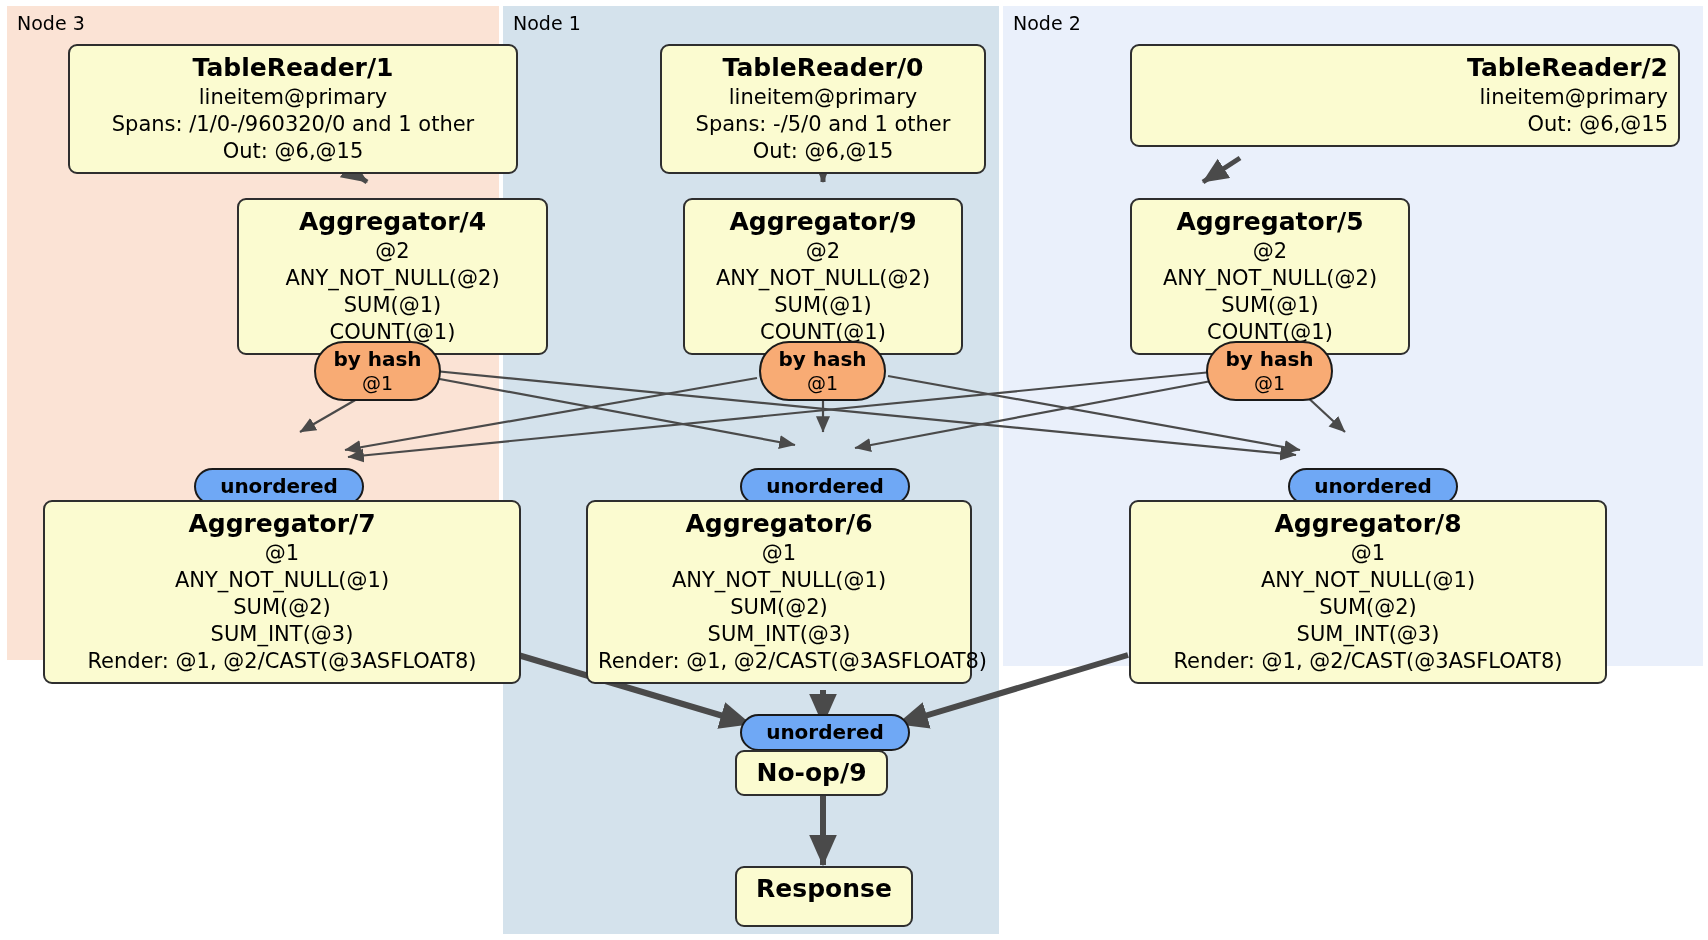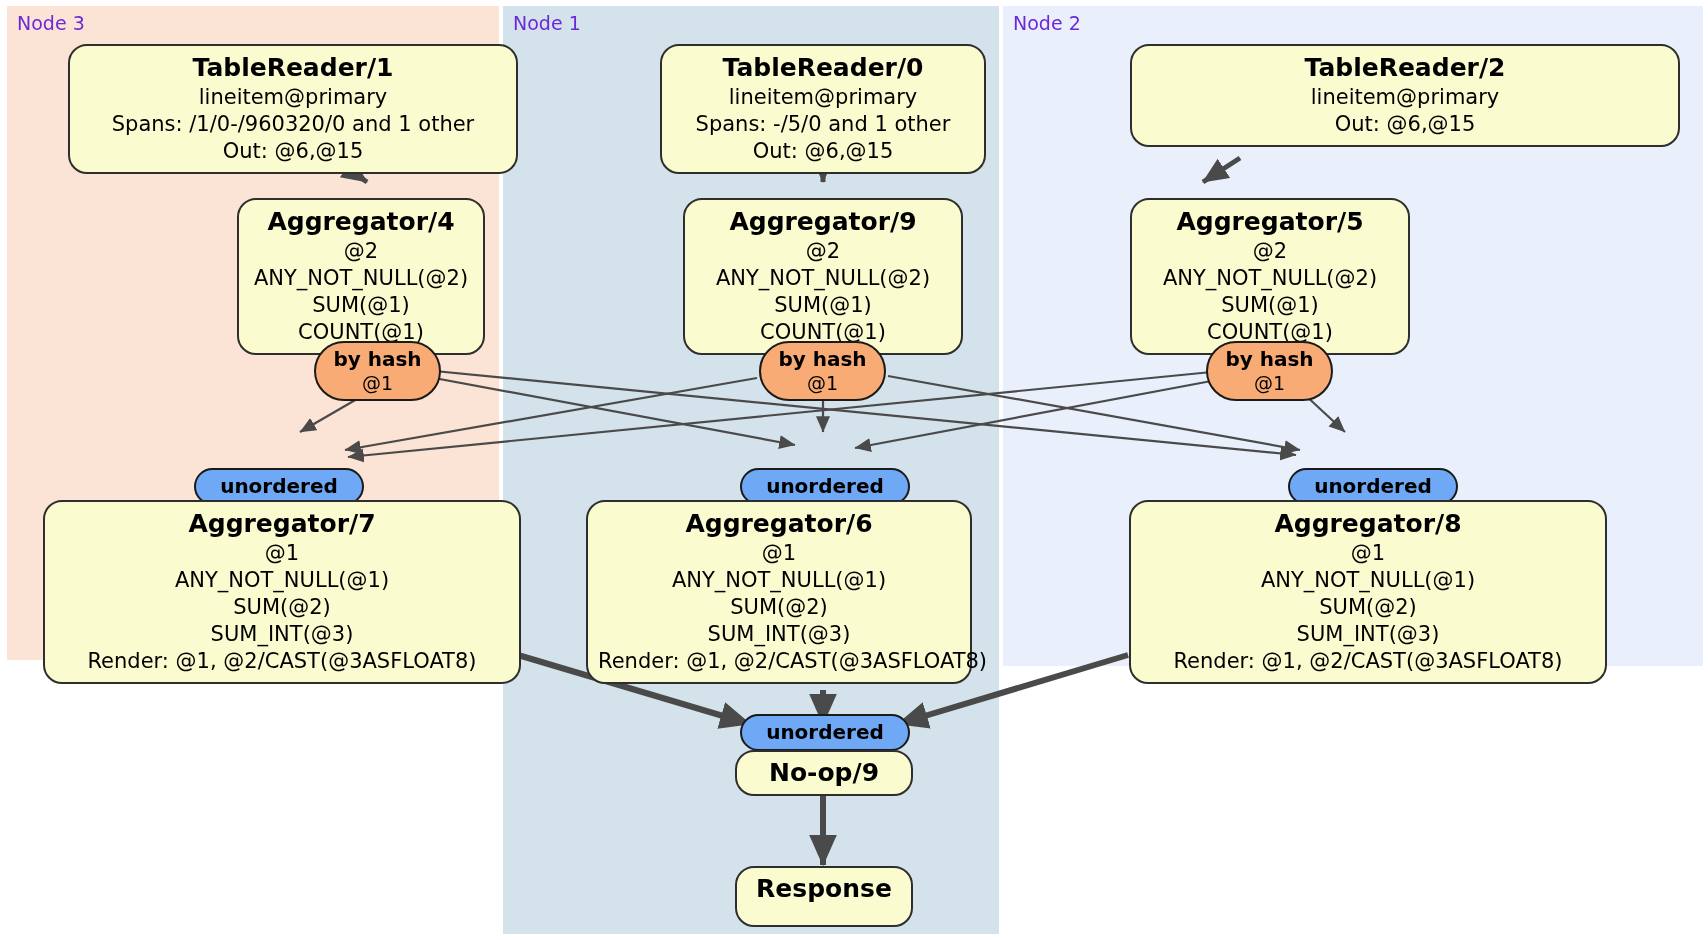--- a/index.html
+++ b/index.html
@@ -7,30 +7,30 @@
     width:1708px;height:940px;overflow:hidden;
     font-family:"DejaVu Sans","Liberation Sans",sans-serif;
     color:#000;
   }
   #stage{position:relative;width:1708px;height:940px;}
 
   
   .panel{position:absolute;box-sizing:border-box;}
   .panel-label{
     position:absolute;top:6px;left:10px;
-    font-size:19px;line-height:22px;color:#6d28d9;white-space:nowrap;
+    font-size:19px;line-height:22px;color:#000000;white-space:nowrap;
   }
 
   
   #edges{position:absolute;left:0;top:0;width:1708px;height:940px;}
 
   
   .proc{
     position:absolute;box-sizing:border-box;
-    background:#fbfbd0;border:2.5px solid #2e2e2e;border-radius:19px;
+    background:#fbfbd0;border:2.5px solid #2e2e2e;border-radius:9px;
     text-align:center;padding:5px 10px 7px 10px;
     font-size:21px;line-height:27px;
   }
   .proc .ttl{font-weight:bold;font-size:25px;line-height:33px;display:block;}
   .proc .ln{display:block;white-space:nowrap;}
 
   .pill{
     position:absolute;box-sizing:border-box;
     border:2.5px solid #1a1a1a;border-radius:40px;
     text-align:center;font-weight:bold;font-size:20px;line-height:25px;
@@ -100,27 +100,27 @@
     <span class="ln">Out: @6,@15</span>
   </div>
 
   <div class="proc" style="left:660px;top:44px;width:326px;">
     <span class="ttl">TableReader/0</span>
     <span class="ln">lineitem@primary</span>
     <span class="ln">Spans: -/5/0 and 1 other</span>
     <span class="ln">Out: @6,@15</span>
   </div>
 
-  <div class="proc" style="left:1130px;top:44px;width:550px;">
+  <div class="proc" style="left:1130px;top:44px;width:550px;text-align:right;">
     <span class="ttl">TableReader/2</span>
     <span class="ln">lineitem@primary</span>
     <span class="ln">Out: @6,@15</span>
   </div>
 
-  <div class="proc" style="left:237px;top:198px;width:248px;">
+  <div class="proc" style="left:237px;top:198px;width:311px;">
     <span class="ttl">Aggregator/4</span>
     <span class="ln">@2</span>
     <span class="ln">ANY_NOT_NULL(@2)</span>
     <span class="ln">SUM(@1)</span>
     <span class="ln">COUNT(@1)</span>
   </div>
 
   <div class="proc" style="left:683px;top:198px;width:280px;">
     <span class="ttl">Aggregator/9</span>
     <span class="ln">@2</span>
@@ -188,21 +188,21 @@
     <span class="ln">ANY_NOT_NULL(@1)</span>
     <span class="ln">SUM(@2)</span>
     <span class="ln">SUM_INT(@3)</span>
     <span class="ln">Render: @1, @2/CAST(@3ASFLOAT8)</span>
   </div>
 
   <div class="pill unord" style="left:740px;top:714px;width:170px;height:37px;">
     <span>unordered</span>
   </div>
 
-  <div class="proc" style="left:735px;top:750px;width:178px;padding-top:4px;padding-bottom:5px;">
+  <div class="proc" style="left:735px;top:750px;width:153px;padding-top:4px;padding-bottom:5px;">
     <span class="ttl">No-op/9</span>
   </div>
 
   <div class="proc" style="left:735px;top:866px;width:178px;padding-top:4px;padding-bottom:20px;">
     <span class="ttl">Response</span>
   </div>
 
 </div>
 
 </body></html>

